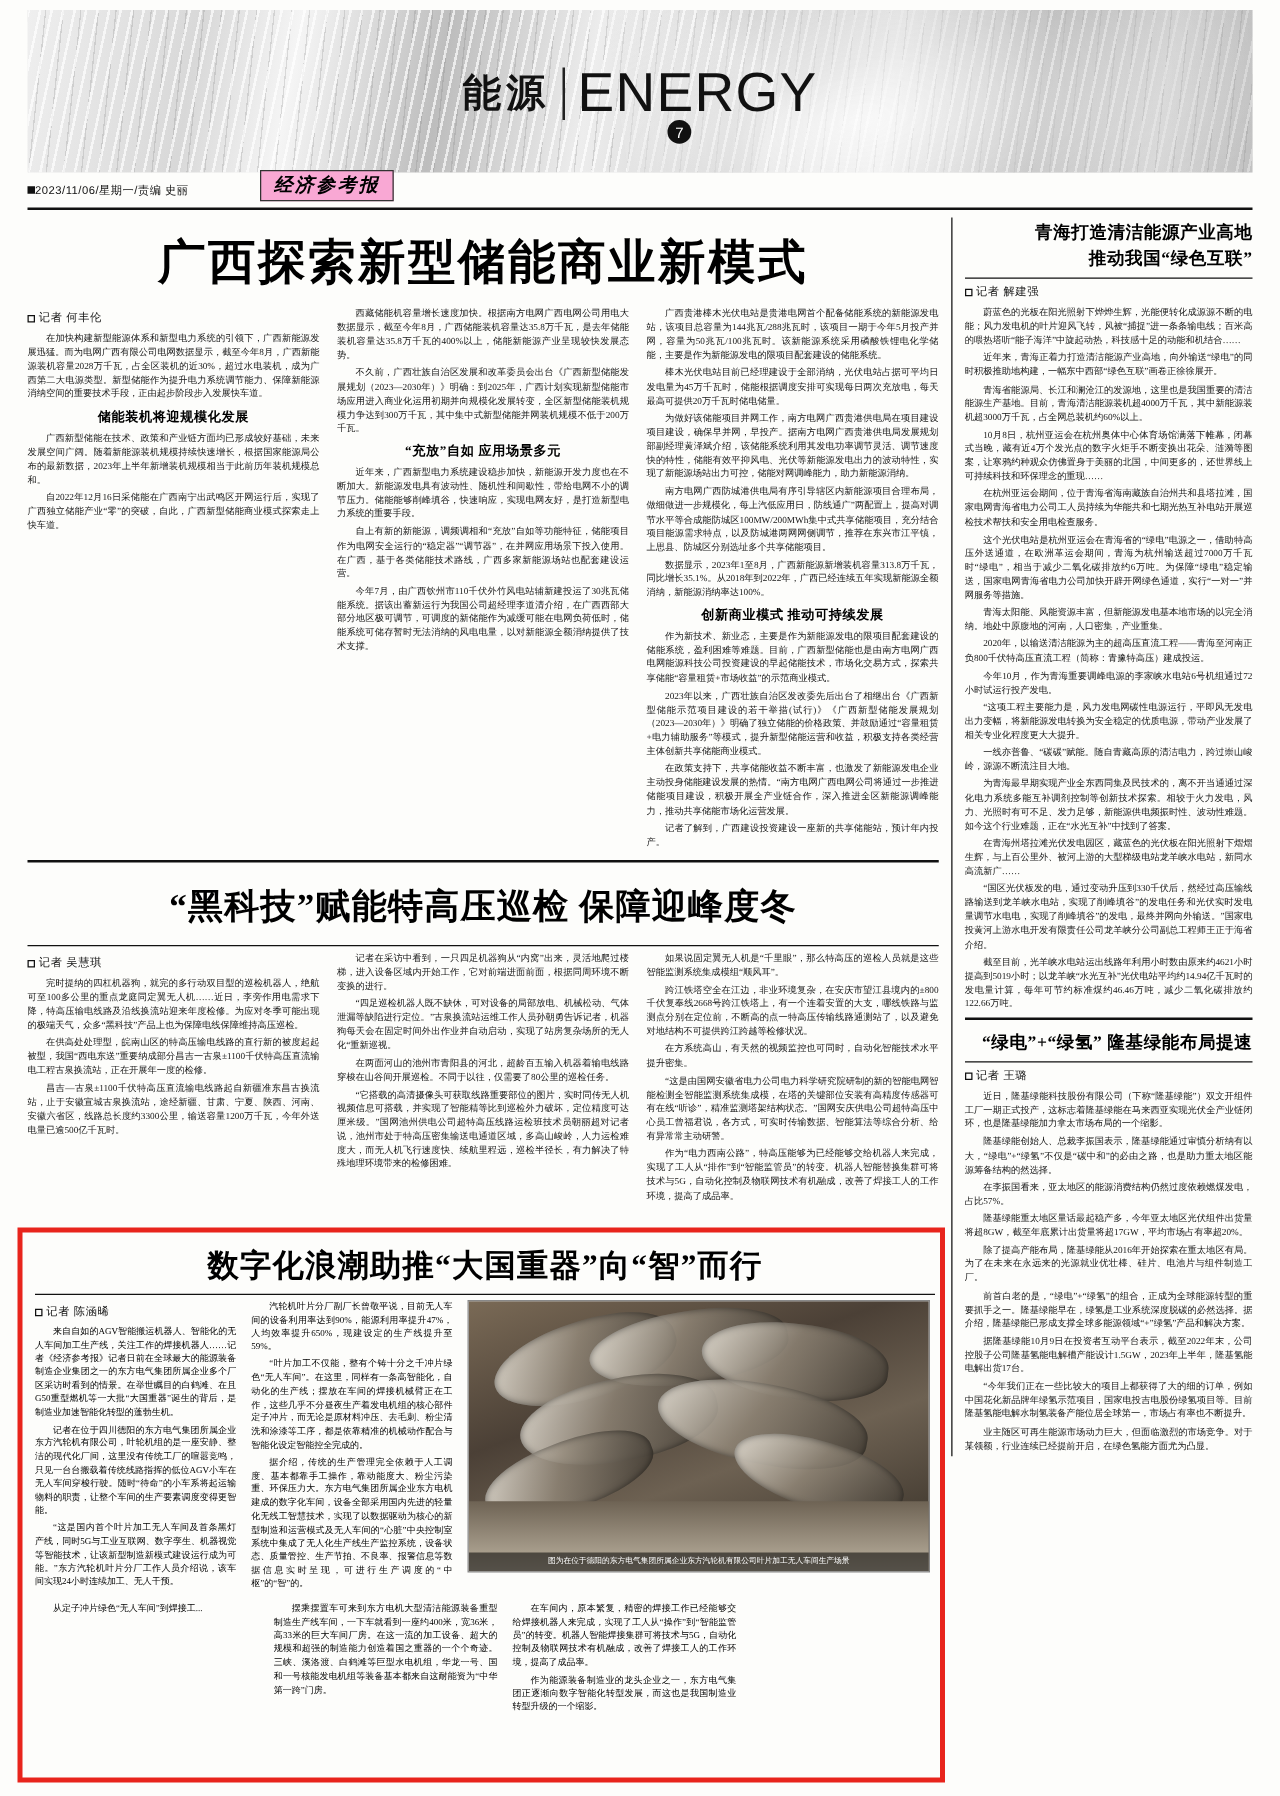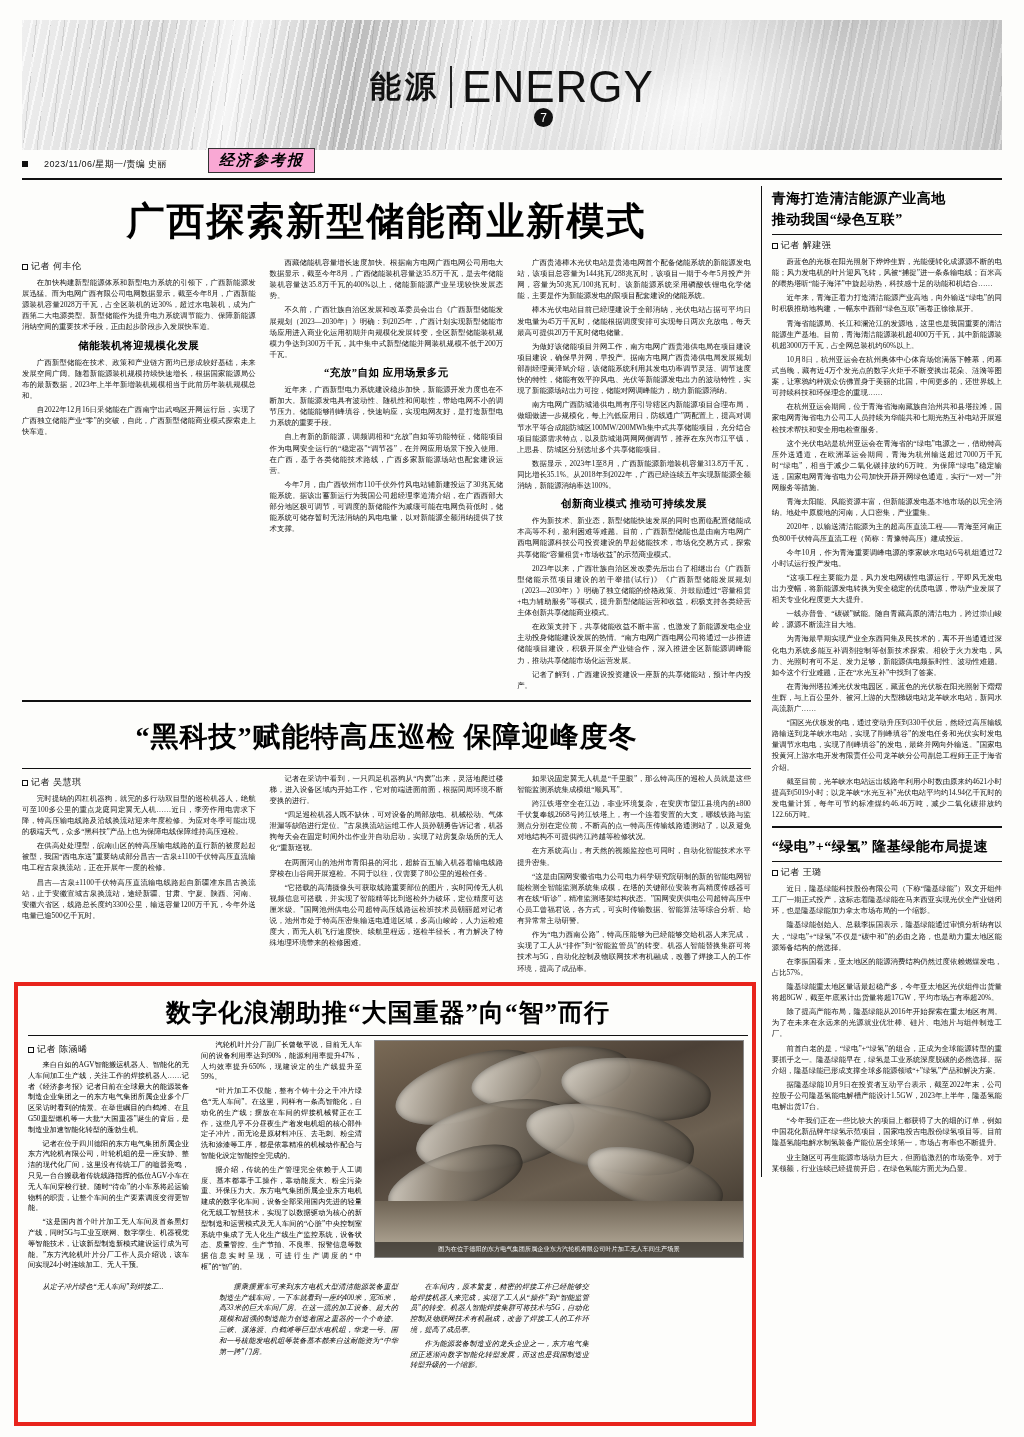--- a/index.html
+++ b/index.html
@@ -13,21 +13,21 @@
     width: 1024px;
     height: 1437px;
     background: #fdfdfb;
     overflow: hidden;
   }
 
   
   .masthead {
     position: relative;
     height: 130px;
-    margin: 20px 22px 0 22px;
+    margin: 8px 22px 0 22px;
     background:
       linear-gradient(100deg, #efefef 0%, #d8d8d8 14%, #f5f5f5 22%, #bdbdbd 34%, #ededed 46%, #cfcfcf 58%, #f2f2f2 70%, #b9b9b9 82%, #e8e8e8 92%, #d2d2d2 100%);
     overflow: hidden;
   }
   .masthead::before {
     content: "";
     position: absolute; inset: 0;
     background:
       repeating-linear-gradient(102deg, rgba(255,255,255,0.75) 0px, rgba(255,255,255,0.75) 2px, rgba(0,0,0,0.0) 2px, rgba(0,0,0,0.0) 9px),
       repeating-linear-gradient(96deg, rgba(120,120,120,0.25) 0px, rgba(120,120,120,0.25) 1px, rgba(255,255,255,0.0) 1px, rgba(255,255,255,0.0) 14px);
@@ -89,21 +89,21 @@
     margin: 0 22px;
     height: 30px;
     display: flex;
     align-items: center;
     border-bottom: 2px solid #111;
   }
   .dateline {
     font-size: 9px;
     color: #111;
     letter-spacing: .4px;
-    display: flex; align-items: center; gap: 16px;
+    display: flex; align-items: center; gap: 0;
     font-family: "Liberation Sans", sans-serif;
   }
   .dl-sq { width: 6px; height: 6px; background: #111; display: inline-block; }
   .paper-logo {
     position: absolute;
     left: 186px;
     top: -2px;
     border: 1px solid #333;
     padding: 2px 10px;
     font-size: 15px;
@@ -175,21 +175,21 @@
   .subhead {
     font-size: 10.5px;
     font-weight: bold;
     text-align: center;
     margin: 6px 0 4px 0;
     letter-spacing: .5px;
   }
 
   .right-zone h3 {
     font-size: 14px;
-    text-align: left;
+    text-align: right;
     margin: 8px 0 2px 0;
     font-weight: bold;
     line-height: 1.5;
     letter-spacing: .5px;
   }
   .right-zone p {
     margin: 0 0 3px 0;
     font-size: 7.4px;
     line-height: 1.5;
     text-align: justify;
@@ -249,21 +249,21 @@
   .photo .caption {
     position: absolute;
     left: 0; right: 0; bottom: 0;
     background: rgba(0,0,0,.55);
     color: #fff;
     font-size: 6.2px;
     padding: 3px 5px;
     line-height: 1.4;
     text-align: center;
   }
-  .below-photo { display: flex; gap: 12px; margin-top: 6px; font-style: italic; }
+  .below-photo { display: flex; gap: 12px; margin-top: 6px; }
   .below-photo .bcol { width: 179px; }
   .below-photo .bcol p {
     margin: 0 0 3px 0;
     font-size: 7.2px;
     line-height: 1.5;
     text-align: justify;
     text-indent: 2em;
   }
 
   
@@ -315,21 +315,21 @@
           <p>自上有新的新能源，调频调相和“充放”自如等功能特征，储能项目作为电网安全运行的“稳定器”“调节器”，在并网应用场景下投入使用。在广西，基于各类储能技术路线，广西多家新能源场站也配套建设运营。</p>
           <p>今年7月，由广西钦州市110千伏外竹风电站辅新建投运了30兆瓦储能系统。据该出蓄新运行为我国公司超经理李道清介绍，在广西西部大部分地区极可调节，可调度的新储能作为减缓可能在电网负荷低时，储能系统可储存暂时无法消纳的风电电量，以对新能源全额消纳提供了技术支撑。</p>
         </div>
         <div class="col">
           <p>广西贵港棒木光伏电站是贵港电网首个配备储能系统的新能源发电站，该项目总容量为144兆瓦/288兆瓦时，该项目一期于今年5月投产并网，容量为50兆瓦/100兆瓦时。该新能源系统采用磷酸铁锂电化学储能，主要是作为新能源发电的限项目配套建设的储能系统。</p>
           <p>棒木光伏电站目前已经理建设于全部消纳，光伏电站占据可平均日发电量为45万千瓦时，储能根据调度安排可实现每日两次充放电，每天最高可提供20万千瓦时储电储量。</p>
           <p>为做好该储能项目并网工作，南方电网广西贵港供电局在项目建设项目建设，确保早并网，早投产。据南方电网广西贵港供电局发展规划部副经理黄泽斌介绍，该储能系统利用其发电功率调节灵活、调节速度快的特性，储能有效平抑风电、光伏等新能源发电出力的波动特性，实现了新能源场站出力可控，储能对网调峰能力，助力新能源消纳。</p>
           <p>南方电网广西防城港供电局有序引导辖区内新能源项目合理布局，做细做进一步规模化，每上汽低应用日，防线通广”两配置上，提高对调节水平等合成能防城区100MW/200MWh集中式共享储能项目，充分结合项目能源需求特点，以及防城港两网网侧调节，推荐在东兴市江平镇，上思县、防城区分别选址多个共享储能项目。</p>
           <p>数据显示，2023年1至8月，广西新能源新增装机容量313.8万千瓦，同比增长35.1%。从2018年到2022年，广西已经连续五年实现新能源全额消纳，新能源消纳率达100%。</p>
           <div class="subhead">创新商业模式 推动可持续发展</div>
-          <p>作为新技术、新业态，新型储能快速发展的同时也面临配置储能成本高等不利，盈利困难等难题。目前，广西新型储能也是由南方电网广西电网能源科技公司投资建设的早起储能技术，市场化交易方式，探索共享储能“容量租赁+市场收益”的示范商业模式。</p>
+          <p>作为新技术、新业态，主要是作为新能源发电的限项目配套建设的储能系统，盈利困难等难题。目前，广西新型储能也是由南方电网广西电网能源科技公司投资建设的早起储能技术，市场化交易方式，探索共享储能“容量租赁+市场收益”的示范商业模式。</p>
           <p>2023年以来，广西壮族自治区发改委先后出台了相继出台《广西新型储能示范项目建设的若干举措(试行)》《广西新型储能发展规划（2023—2030年）》明确了独立储能的价格政策、并鼓励通过“容量租赁+电力辅助服务”等模式，提升新型储能运营和收益，积极支持各类经营主体创新共享储能商业模式。</p>
           <p>在政策支持下，共享储能收益不断丰富，也激发了新能源发电企业主动投身储能建设发展的热情。“南方电网广西电网公司将通过一步推进储能项目建设，积极开展全产业链合作，深入推进全区新能源调峰能力，推动共享储能市场化运营发展。</p>
           <p>记者了解到，广西建设投资建设一座新的共享储能站，预计年内投产。</p>
         </div>
       </div>
 
       <div class="rule-thick"></div>
 
       <div class="section2">
         <div class="headline2">“黑科技”赋能特高压巡检  保障迎峰度冬</div>

